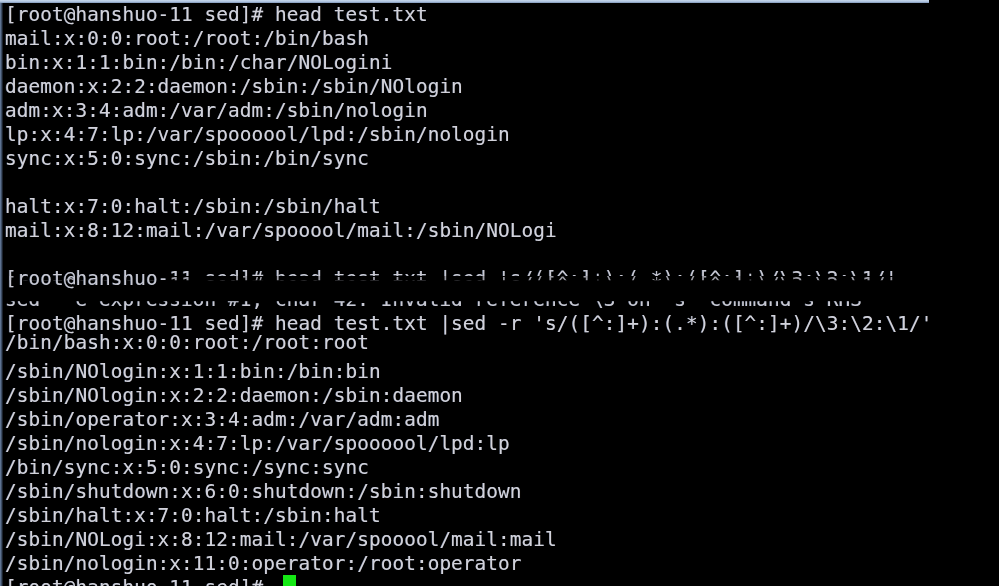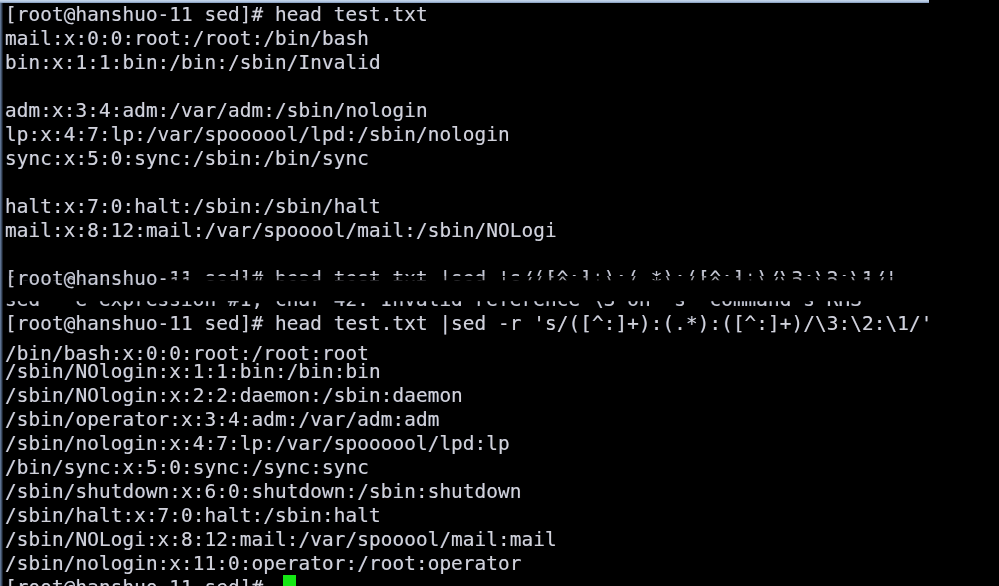--- a/index.html
+++ b/index.html
@@ -115,34 +115,35 @@
 <div id="terminal-window">
 
   <div id="titlebar-strip"></div>
   <div id="left-edge"></div>
   <div id="right-edge"></div>
 
   <div id="screen">
 
     <div class="line" style="top:0px">[root@hanshuo-11 sed]# head test.txt</div>
     <div class="line" style="top:24px">mail:x:0:0:root:/root:/bin/bash</div>
-    <div class="line" style="top:48px">bin:x:1:1:bin:/bin:/sbin/Invalid</div>
+    <div class="line" style="top:48px">bin:x:1:1:bin:/bin:/char/NOLogini</div>
+    <div class="line" style="top:72px">daemon:x:2:2:daemon:/sbin:/sbin/NOlogin</div>
     <div class="line" style="top:96px">adm:x:3:4:adm:/var/adm:/sbin/nologin</div>
     <div class="line" style="top:120px">lp:x:4:7:lp:/var/spoooool/lpd:/sbin/nologin</div>
     <div class="line" style="top:144px">sync:x:5:0:sync:/sbin:/bin/sync</div>
     <div class="line" style="top:192px">halt:x:7:0:halt:/sbin:/sbin/halt</div>
     <div class="line" style="top:216px">mail:x:8:12:mail:/var/spooool/mail:/sbin/NOLogi</div>
 
     <div class="torn torn-a" style="top:264px">[root@hanshuo-11 sed]# head test.txt |sed 's/([^:]+):(.*):([^:]+)/\3:\2:\1/'</div>
     <div class="torn-overlay" style="top:270px">[root@hanshuo-11 sed]# head test.txt |sed 's/([^:]+):(.*):([^:]+)/\3:\2:\1/'</div>
     <div class="torn torn-b" style="top:285px">sed  -e expression #1, char 42: Invalid reference \3 on `s' command's RHS</div>
 
     <div class="line" style="top:309px">[root@hanshuo-11 sed]# head test.txt |sed -r 's/([^:]+):(.*):([^:]+)/\3:\2:\1/'</div>
 
-    <div class="line" style="top:339px">/bin/bash:x:0:0:root:/root:root</div>
+    <div class="line" style="top:328px">/bin/bash:x:0:0:root:/root:root</div>
     <div class="line" style="top:357px">/sbin/NOlogin:x:1:1:bin:/bin:bin</div>
     <div class="line" style="top:381px">/sbin/NOlogin:x:2:2:daemon:/sbin:daemon</div>
     <div class="line" style="top:405px">/sbin/operator:x:3:4:adm:/var/adm:adm</div>
     <div class="line" style="top:429px">/sbin/nologin:x:4:7:lp:/var/spoooool/lpd:lp</div>
     <div class="line" style="top:453px">/bin/sync:x:5:0:sync:/sync:sync</div>
     <div class="line" style="top:477px">/sbin/shutdown:x:6:0:shutdown:/sbin:shutdown</div>
     <div class="line" style="top:501px">/sbin/halt:x:7:0:halt:/sbin:halt</div>
     <div class="line" style="top:525px">/sbin/NOLogi:x:8:12:mail:/var/spooool/mail:mail</div>
     <div class="line" style="top:549px">/sbin/nologin:x:11:0:operator:/root:operator</div>
 

